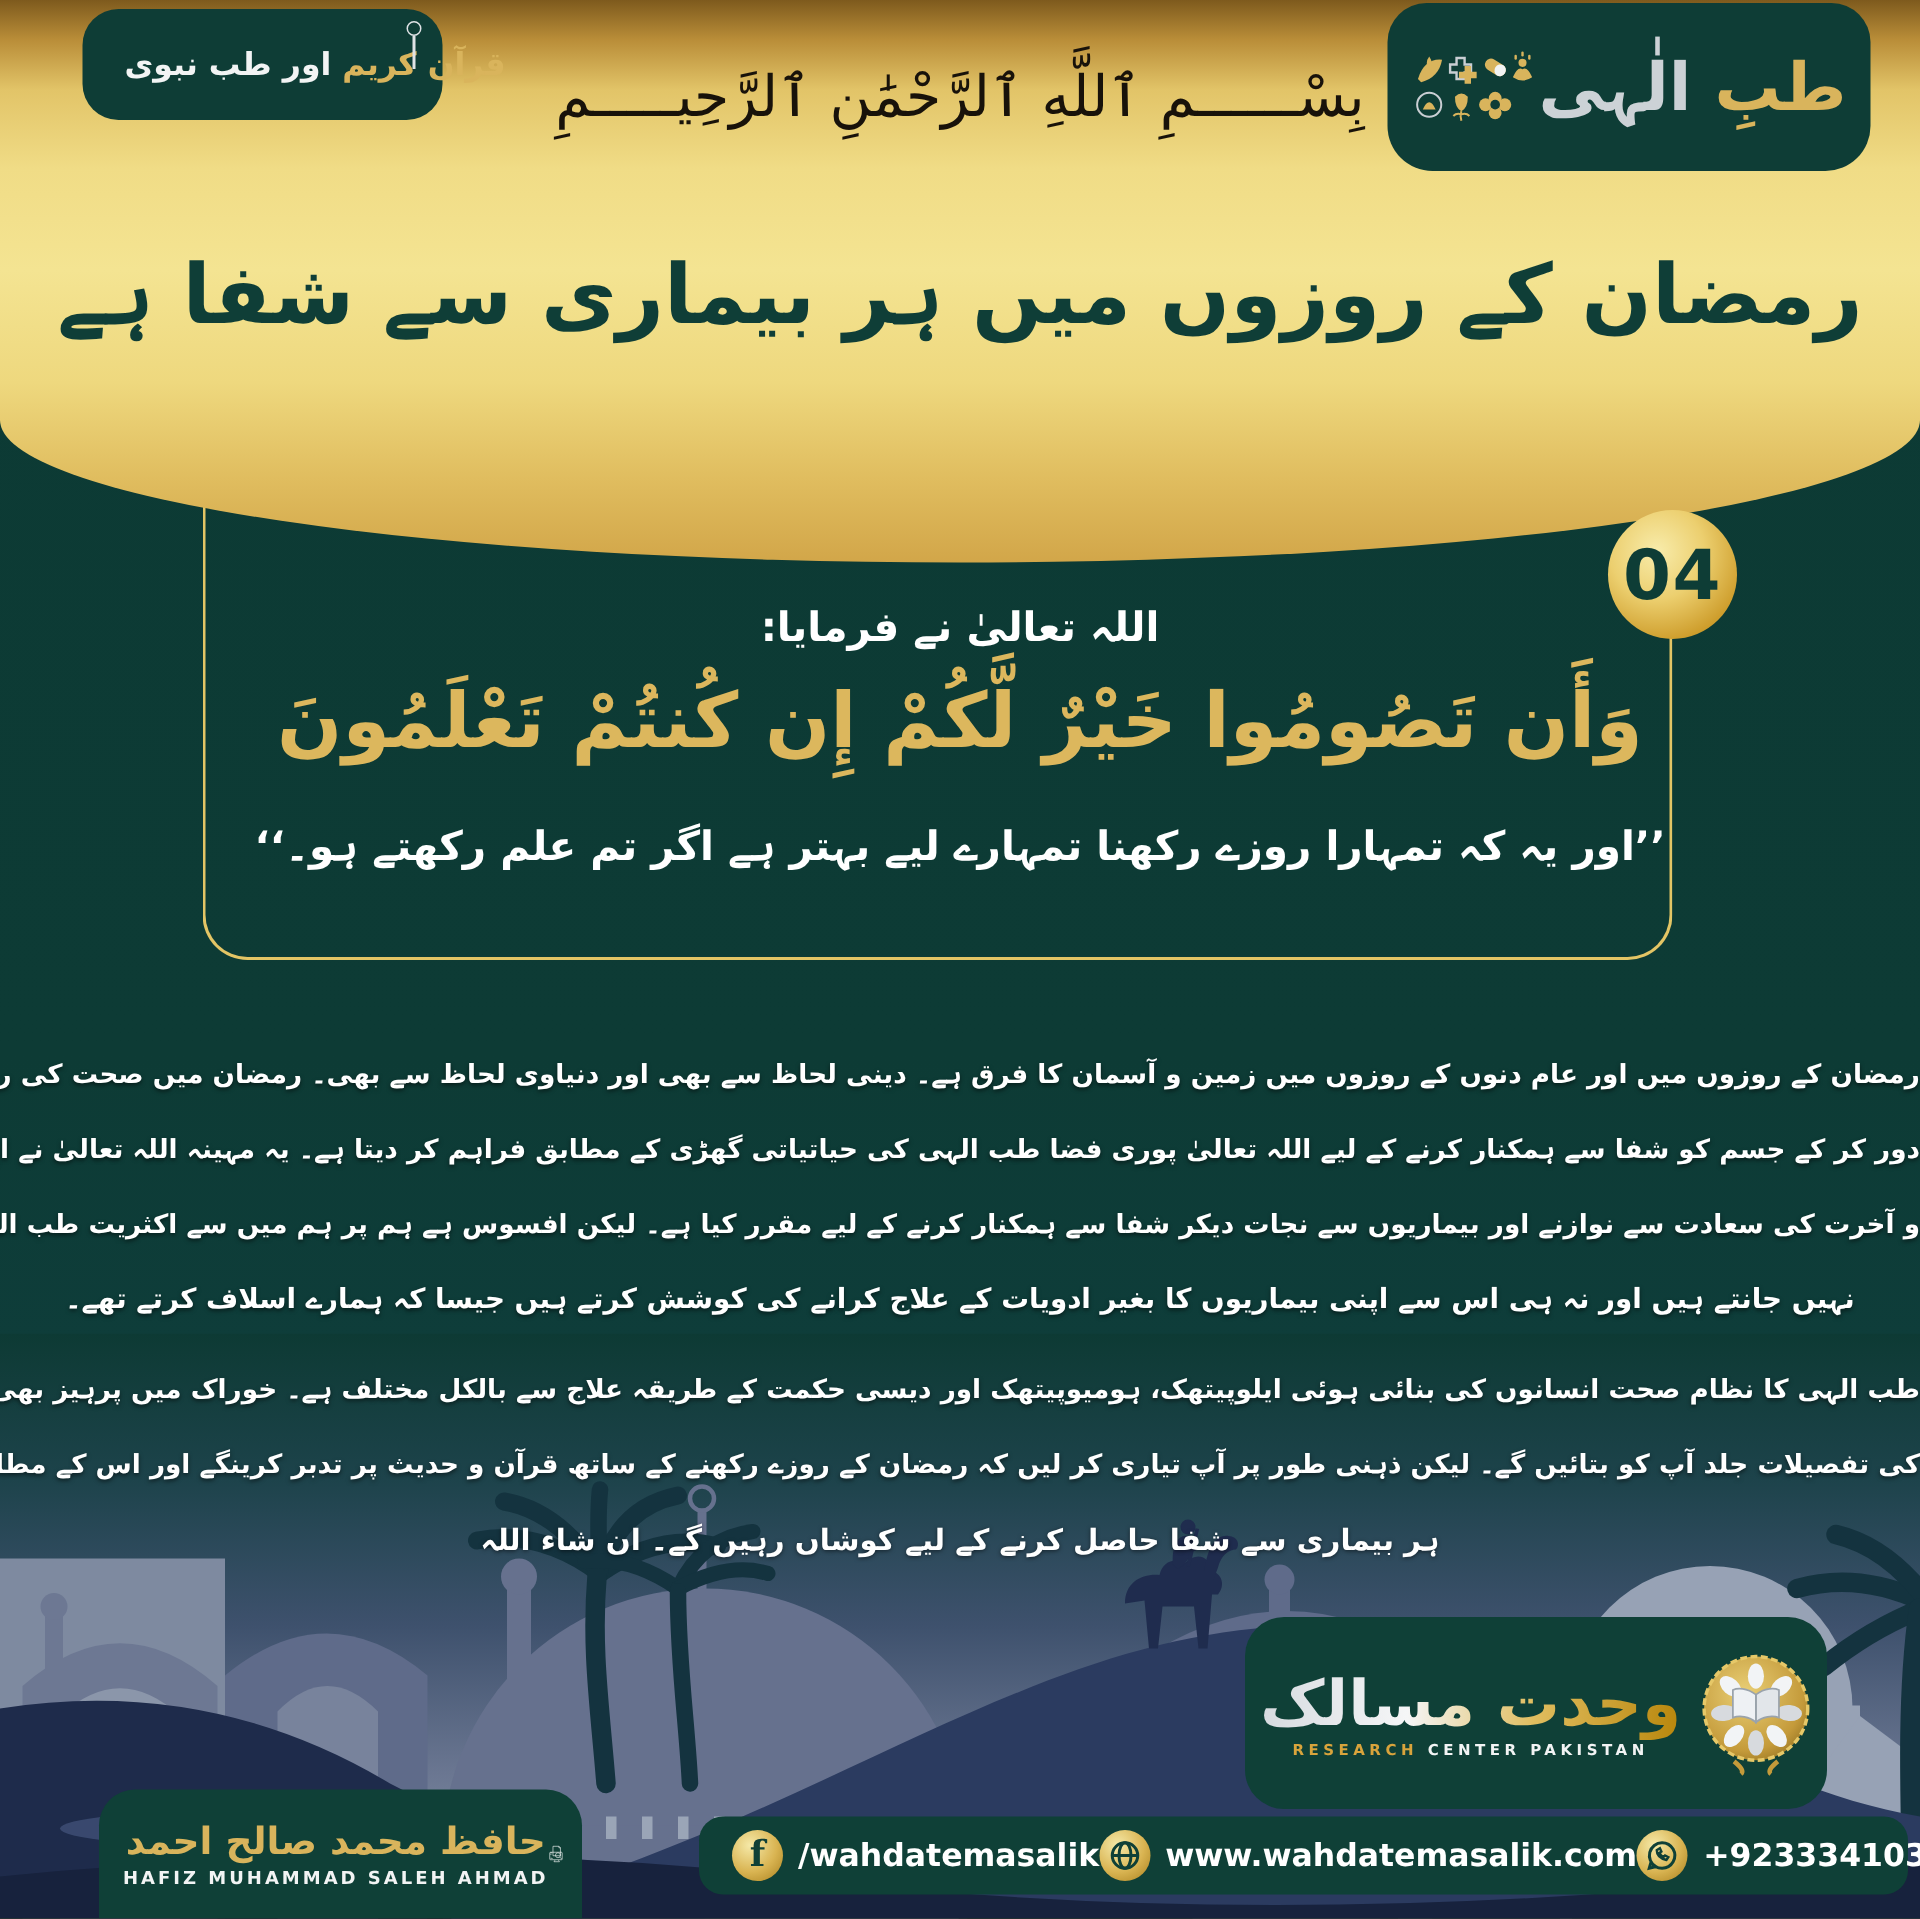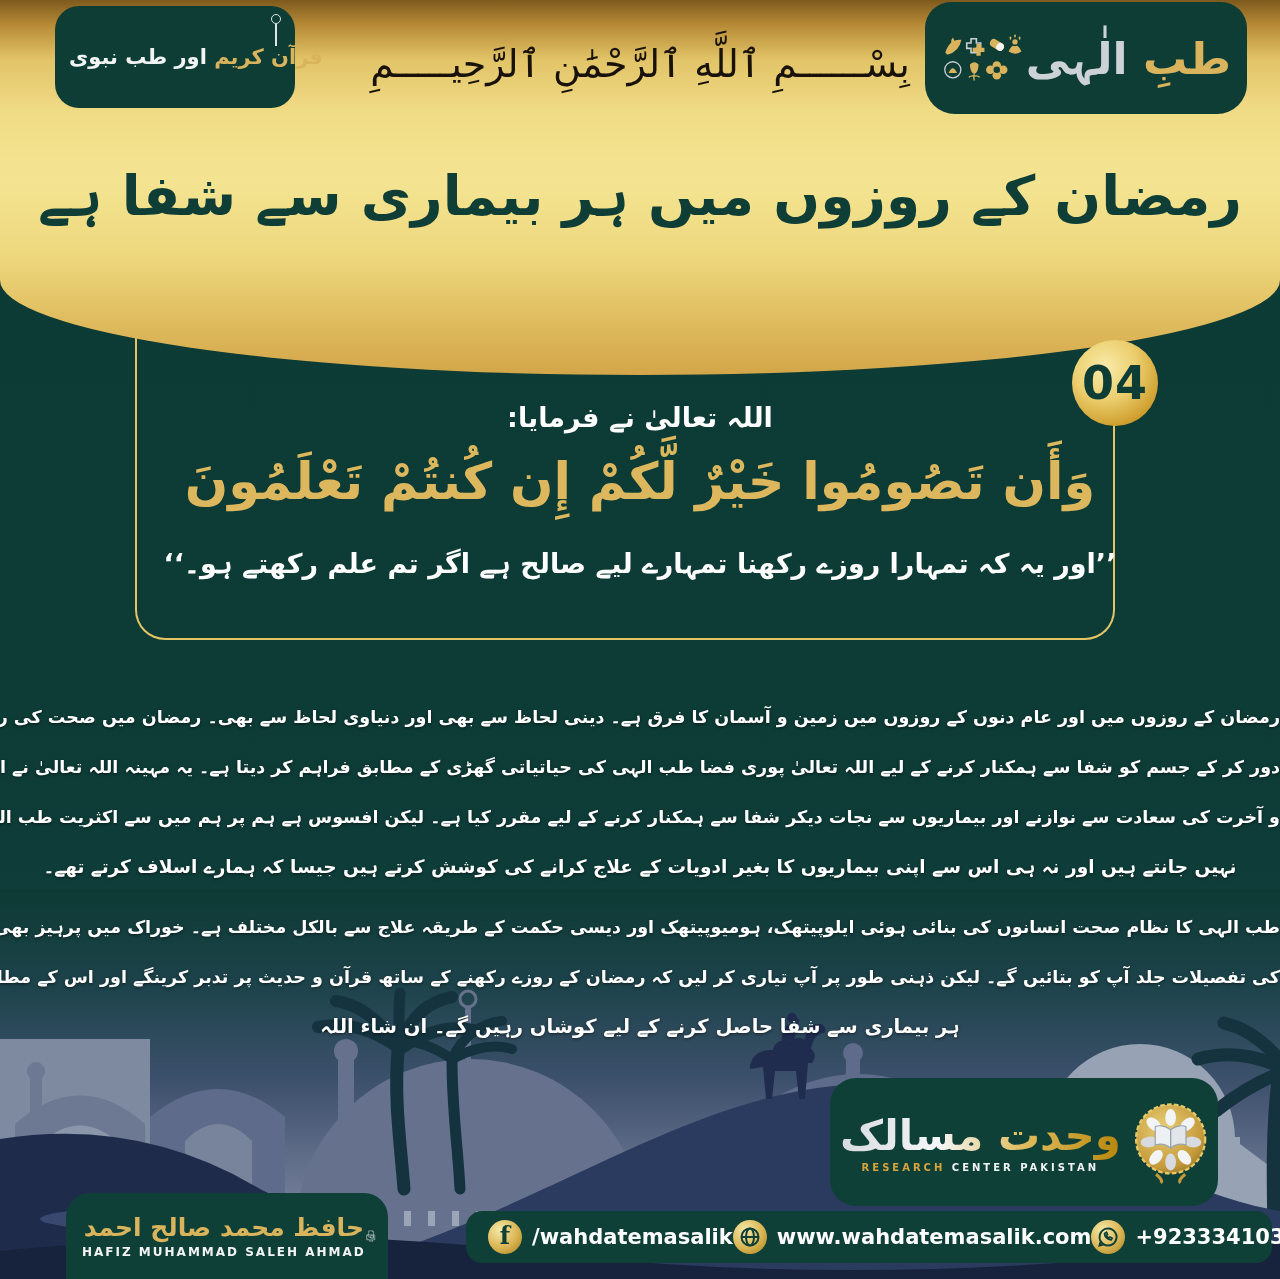--- a/index.html
+++ b/index.html
@@ -16,22 +16,22 @@
   }
   .bismillah{
     position:absolute;top:22px;left:50%;transform:translateX(-50%);
     width:620px;text-align:center;font-size:38px;color:#18120a;direction:rtl;line-height:84px;white-space:nowrap;
   }
   .main-title{
     position:absolute;top:164px;left:0;width:100%;text-align:center;
     font-size:55px;font-weight:bold;color:#0f3e37;direction:rtl;white-space:nowrap;
   }
   .badge-qk{
-    position:absolute;left:55px;top:6px;width:240px;height:102px;background:#0e3d36;
-    border-radius:24px;display:flex;align-items:center;gap:8px;padding:0 6px;box-sizing:border-box;
+    position:absolute;left:55px;top:6px;width:240px;height:74px;background:#0e3d36;
+    border-radius:24px;display:flex;align-items:center;gap:8px;padding:0 20px;box-sizing:border-box;
   }
   .qk-text{direction:rtl;font-size:21px;font-weight:bold;white-space:nowrap;line-height:1.15;}
   .qk-gold{color:#d9b45c;} .qk-white{color:#f2f4f4;}
   .qk-decor{position:absolute;right:14px;top:8px;width:8px;height:8px;border:1.5px solid #dfe3e6;border-radius:50%;}
   .qk-decor::after{content:"";position:absolute;left:3px;top:9px;width:1.5px;height:22px;background:#dfe3e6;}
   .badge-ti{
     position:absolute;left:925px;top:2px;width:322px;height:112px;background:#0e3d36;
     border-radius:26px 26px 30px 30px;display:flex;align-items:center;justify-content:space-between;
     padding:0 16px;box-sizing:border-box;
   }
@@ -269,21 +269,21 @@
         <span class="ti-gold">طبِ</span>
         <span class="ti-silver">الٰہی</span>
       </div>
     </div>
   </div>
 
   <div class="num-badge">04</div>
 
   <div class="verse-intro">اللہ تعالیٰ نے فرمایا:</div>
   <div class="verse-arabic">وَأَن تَصُومُوا خَيْرٌ لَّكُمْ إِن كُنتُمْ تَعْلَمُونَ</div>
-  <div class="verse-translation">’’اور یہ کہ تمہارا روزے رکھنا تمہارے لیے صالح ہے اگر تم علم رکھتے ہو۔‘‘</div>
+  <div class="verse-translation">’’اور یہ کہ تمہارا روزے رکھنا تمہارے لیے بہتر ہے اگر تم علم رکھتے ہو۔‘‘</div>
 
   <div class="body-text">
     <div class="body-line l1">رمضان کے روزوں میں اور عام دنوں کے روزوں میں زمین و آسمان کا فرق ہے۔ دینی لحاظ سے بھی اور دنیاوی لحاظ سے بھی۔ رمضان میں صحت کی راہ میں موجود روحانی رکاوٹوں کو</div>
     <div class="body-line l2">دور کر کے جسم کو شفا سے ہمکنار کرنے کے لیے اللہ تعالیٰ پوری فضا طب الہی کی حیاتیاتی گھڑی کے مطابق فراہم کر دیتا ہے۔ یہ مہینہ اللہ تعالیٰ نے اپنی عبادت کرنے والوں کو دنیا</div>
     <div class="body-line l3">و آخرت کی سعادت سے نوازنے اور بیماریوں سے نجات دیکر شفا سے ہمکنار کرنے کے لیے مقرر کیا ہے۔ لیکن افسوس ہے ہم پر ہم میں سے اکثریت طب الہی کے آٹو نظام صحت کو</div>
     <div class="body-line l4">نہیں جانتے ہیں اور نہ ہی اس سے اپنی بیماریوں کا بغیر ادویات کے علاج کرانے کی کوشش کرتے ہیں جیسا کہ ہمارے اسلاف کرتے تھے۔</div>
     <div class="body-line l5">طب الہی کا نظام صحت انسانوں کی بنائی ہوئی ایلوپیتھک، ہومیوپیتھک اور دیسی حکمت کے طریقہ علاج سے بالکل مختلف ہے۔ خوراک میں پرہیز بھی مختلف ہے۔ ان شاء اللہ! اس</div>
     <div class="body-line l6">کی تفصیلات جلد آپ کو بتائیں گے۔ لیکن ذہنی طور پر آپ تیاری کر لیں کہ رمضان کے روزے رکھنے کے ساتھ قرآن و حدیث پر تدبر کرینگے اور اس کے مطابق اپنی تمام روٹین بنا کر</div>
     <div class="body-line l7">ہر بیماری سے شفا حاصل کرنے کے لیے کوشاں رہیں گے۔ ان شاء اللہ</div>
   </div>

